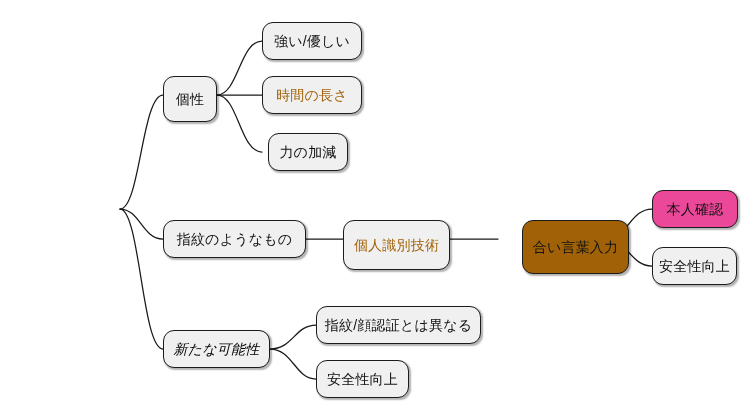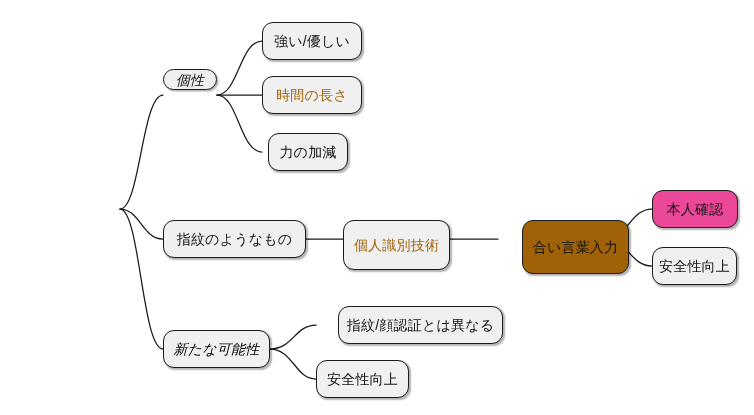--- a/index.html
+++ b/index.html
@@ -76,21 +76,21 @@
       <path class="edge-path" d="M217,95 C238,95 240,152 262,152" stroke="#1a1a1a"></path>
       <path class="edge-path" d="M306,239 C324,239 326,239 343,239" stroke="#1a1a1a"></path>
       <path class="edge-path" d="M450,239 C474,239 476,239 498,239" stroke="#1a1a1a"></path>
       <path class="edge-path" d="M605,239 C628,239 630,209 652,209" stroke="#1a1a1a"></path>
       <path class="edge-path" d="M605,239 C628,239 630,266 652,266" stroke="#1a1a1a"></path>
       <path class="edge-path" d="M270,349 C293,349 295,325 316,325" stroke="#1a1a1a"></path>
       <path class="edge-path" d="M270,349 C293,349 295,379 316,379" stroke="#1a1a1a"></path>
     </svg>
 
   <div id="node-layer">
-      <div class="node" style="left: 163px; top: 69px; width: 54px; height: 21px; background: rgb(240, 240, 240); border-color: rgb(28, 28, 28); color: rgb(17, 17, 17); font-style: italic;">
+      <div class="node" style="left: 163px; top: 76px; width: 54px; height: 46px; background: rgb(240, 240, 240); border-color: rgb(28, 28, 28); color: rgb(17, 17, 17);">
         <span class="node-label">個性</span>
       </div>
       <div class="node" style="left: 262px; top: 22px; width: 100px; height: 38px; background: rgb(240, 240, 240); border-color: rgb(28, 28, 28); color: rgb(17, 17, 17);">
         <span class="node-label">強い/優しい</span>
       </div>
       <div class="node" style="left: 262px; top: 76px; width: 100px; height: 38px; background: rgb(240, 240, 240); border-color: rgb(28, 28, 28); color: #a16207;">
         <span class="node-label">時間の長さ</span>
       </div>
       <div class="node" style="left: 268px; top: 133px; width: 80px; height: 38px; background: rgb(240, 240, 240); border-color: rgb(28, 28, 28); color: rgb(17, 17, 17);">
         <span class="node-label">力の加減</span>
@@ -106,21 +106,21 @@
       </div>
       <div class="node" style="left: 652px; top: 190px; width: 86px; height: 38px; background: #ec4899; border-color: rgb(28, 28, 28); color: rgb(17, 17, 17);">
         <span class="node-label">本人確認</span>
       </div>
       <div class="node" style="left: 652px; top: 247px; width: 85px; height: 38px; background: rgb(240, 240, 240); border-color: rgb(28, 28, 28); color: rgb(17, 17, 17);">
         <span class="node-label">安全性向上</span>
       </div>
       <div class="node" style="left: 163px; top: 330px; width: 107px; height: 38px; background: rgb(240, 240, 240); border-color: rgb(28, 28, 28); color: #000000; font-style: italic;">
         <span class="node-label">新たな可能性</span>
       </div>
-      <div class="node" style="left: 316px; top: 306px; width: 165px; height: 38px; background: rgb(240, 240, 240); border-color: rgb(28, 28, 28); color: rgb(17, 17, 17); margin-left: 22px;">
+      <div class="node" style="left: 316px; top: 306px; width: 165px; height: 38px; background: rgb(240, 240, 240); border-color: rgb(28, 28, 28); color: rgb(17, 17, 17);">
         <span class="node-label">指紋/顔認証とは異なる</span>
       </div>
       <div class="node" style="left: 316px; top: 360px; width: 93px; height: 38px; background: rgb(240, 240, 240); border-color: rgb(28, 28, 28); color: rgb(17, 17, 17);">
         <span class="node-label">安全性向上</span>
       </div>
     </div>
 
 </div>
 
 </body></html>

